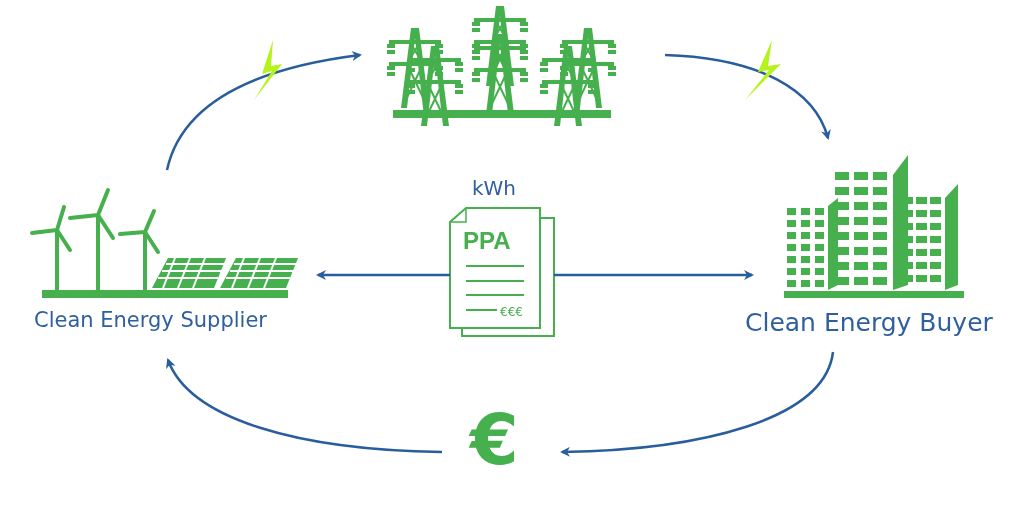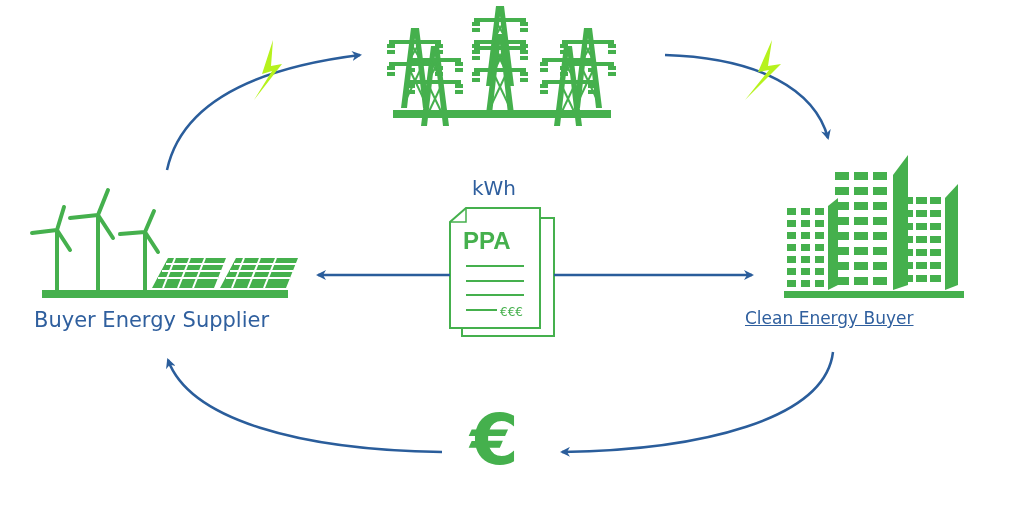--- a/index.html
+++ b/index.html
@@ -1,21 +1,21 @@
 <!DOCTYPE html>
 <html><head>
 <meta charset="utf-8">
 <style>
   html, body { margin:0; padding:0; background:#ffffff; }
   body { width:1024px; height:507px; position:relative; overflow:hidden; font-family:"Liberation Sans", sans-serif; }
   svg#diagram { position:absolute; left:0; top:0; width:1024px; height:507px; }
   .lbl { position:absolute; color:#2f5f9e; font-family:"DejaVu Sans", sans-serif; white-space:nowrap; }
   #kwh-label { left:472px; top:132px; font-size:20px;margin-top:44px; }
   #supplier-label { left:34px; top:308px; font-size:21px; }
-  #buyer-label { left:745px; top:308px; font-size:17px;text-decoration:underline; }
+  #buyer-label { left:745px; top:308px; font-size:25px; }
   #ppa-title { position:absolute; left:463px; top:227px; font-size:24px; font-weight:bold; color:#45b04d; font-family:"Liberation Sans", sans-serif;text-align:right; }
   #ppa-money { position:absolute; left:500px; top:305px; font-size:12px; color:#45b04d; font-family:"DejaVu Sans", sans-serif; }
   #euro-symbol { position:absolute; left:470px; top:405px; font-size:70px; font-weight:bold; color:#45b04d; font-family:"DejaVu Sans", sans-serif; line-height:1; }
 </style>
 </head>
 <body>
 
 <svg id="diagram" viewBox="0 0 1024 507">
   <defs>
     <marker id="ah" markerWidth="10" markerHeight="10" refX="8" refY="5" orient="auto" markerUnits="userSpaceOnUse">
@@ -174,17 +174,17 @@
     <path d="M554,275 L752,275" fill="none" stroke="#2a5d9b" stroke-width="2.5" marker-end="url(#ah)"></path>
     <path d="M833,352 C825,420 700,450 562,452" fill="none" stroke="#2a5d9b" stroke-width="2.5" marker-end="url(#ah)"></path>
     <path d="M442,452 C300,450 190,420 168,360" fill="none" stroke="#2a5d9b" stroke-width="2.5" marker-end="url(#ah)"></path>
   </g>
 
   <path d="M273,40 L262,74 L272,71 L254,100 L282,64 L271,66 Z" fill="#b6f21d"></path>
   <path d="M772,40 L758,72 L769,70 L745,100 L781,64 L768,66 Z" fill="#b6f21d"></path>
 </svg>
 
 <div class="lbl" id="kwh-label">kWh</div>
-<div class="lbl" id="supplier-label">Buyer Energy Supplier</div>
+<div class="lbl" id="supplier-label">Clean Energy Supplier</div>
 <div class="lbl" id="buyer-label">Clean Energy Buyer</div>
 <div id="ppa-title">PPA</div>
 <div id="ppa-money">€€€</div>
 <div id="euro-symbol">€</div>
 
 </body></html>

